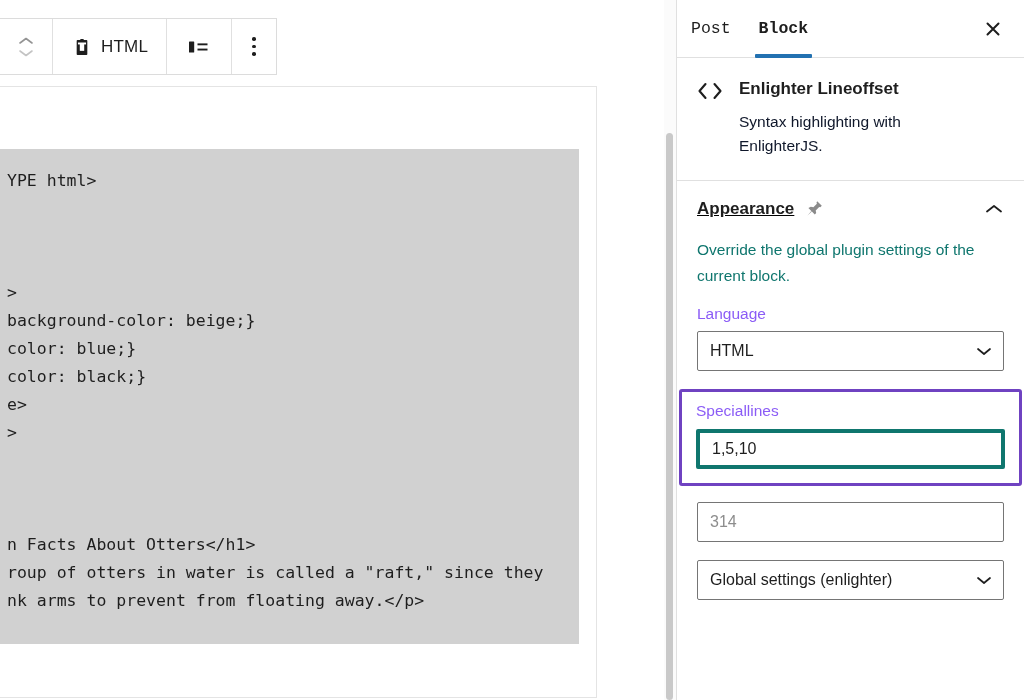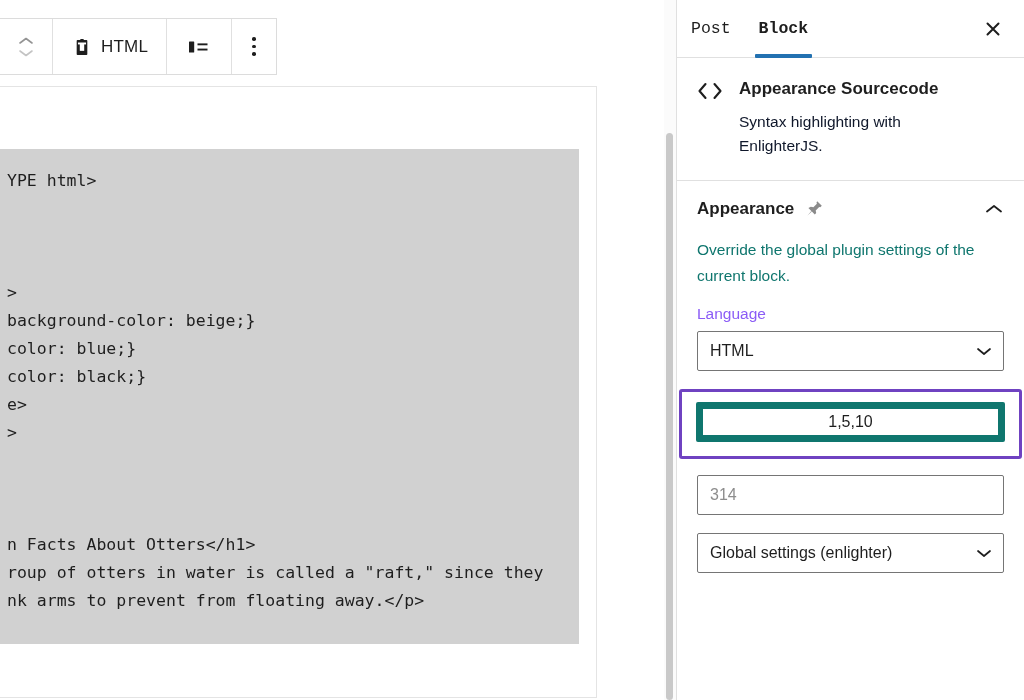--- a/index.html
+++ b/index.html
@@ -117,21 +117,21 @@
   #sb-blockcard .bc-title { font-size: 17px; font-weight: 600; color: #1e1e1e; line-height: 22px; }
   #sb-blockcard .bc-desc {
     font-size: 15.5px; color: #0f172a; line-height: 24px; margin-top: 10px;
     max-width: 196px;
   }
 
   
   #panel-appearance { padding: 0 0 0 0; }
   #panel-head {
     display: flex; align-items: center; padding: 18px 20px 12px 20px;
-    cursor: pointer; user-select: none;
+    cursor: pointer; user-select: none; text-decoration: underline;
   }
   #panel-head .ph-title { font-size: 17px; font-weight: 600; color: #1e1e1e; }
   #panel-head .ph-pin { margin-left: 10px; font-size: 16px; line-height: 1; }
   #panel-head .ph-chev { margin-left: auto; color: #1e1e1e; }
 
   #panel-body { padding: 0 20px 0 20px; }
   .help-text { font-size: 15.5px; line-height: 26px; color: #0f766e; margin: 6px 0 16px 0; }
   .field { margin-bottom: 18px; }
   .field-label { display: block; font-size: 15.5px; color: #8b5cf6; margin-bottom: 8px; }
   .ctl-select, .ctl-input {
@@ -147,22 +147,21 @@
     pointer-events: none; color: #1e1e1e;
   }
 
   
   #field-speciallines {
     border: 3px solid #6f42c1; border-radius: 3px;
     padding: 10px 14px 14px 14px; margin: 4px -18px 16px -18px;
   }
   #field-speciallines .field-label { margin-bottom: 9px; }
   #input-speciallines {
-    border: 7px solid #0f766e;
-    text-align: center;
+    border: 4px solid #0f766e;
   }
 
   svg { display: block; }
 </style>
 </head>
 <body>
 
 <div id="root">
 
   <div id="editor-pane">
@@ -264,21 +263,21 @@
     </div>
 
     <div id="sb-blockcard">
       <span class="bc-icon">
         <svg width="26" height="22" viewBox="0 0 26 22" fill="none" stroke="#1e1e1e" stroke-width="2.1" stroke-linecap="round" stroke-linejoin="round">
             <path d="M8.5 4 L2.5 11 L8.5 18"></path>
             <path d="M17.5 4 L23.5 11 L17.5 18"></path>
           </svg>
       </span>
       <div>
-        <div class="bc-title">Appearance Sourcecode</div>
+        <div class="bc-title">Enlighter Lineoffset</div>
         <div class="bc-desc">Syntax highlighting with EnlighterJS.</div>
       </div>
     </div>
 
     <div id="panel-appearance">
       <div id="panel-head">
         <span class="ph-title">Appearance</span>
         <span class="ph-pin">
           <svg width="20" height="20" viewBox="0 0 20 20" fill="#8b8b8b">
             <path d="M13.2 2.2l4.6 4.6-1.5 1.5-1.1-.4-3.5 3.5.5 2.6-1.4 1.4-3.4-3.4-4.3 4.9.0.1-.1-.1 4.8-4.4-3.4-3.4L6.8 7.7l2.6.5 3.5-3.5-.4-1.1z"></path>
@@ -301,20 +300,21 @@
             <input class="ctl-select" id="select-language" readonly="" value="HTML" style="">
             <span class="sel-chev">
               <svg width="16" height="10" viewBox="0 0 16 10" fill="none" stroke="#1e1e1e" stroke-width="1.7" stroke-linecap="round" stroke-linejoin="round">
                   <path d="M2 3 L8 8 L14 3"></path>
                 </svg>
             </span>
           </div>
         </div>
 
         <div id="field-speciallines">
+          <label class="field-label">Speciallines</label>
           <input class="ctl-input" id="input-speciallines" type="text" value="1,5,10" style="">
         </div>
 
         <div class="field">
           <input class="ctl-input" id="input-lineoffset" type="text" placeholder="314" style="">
         </div>
 
         <div class="field">
           <div class="select-wrap">
             <input class="ctl-select" id="select-theme" readonly="" value="Global settings (enlighter)" style="">

